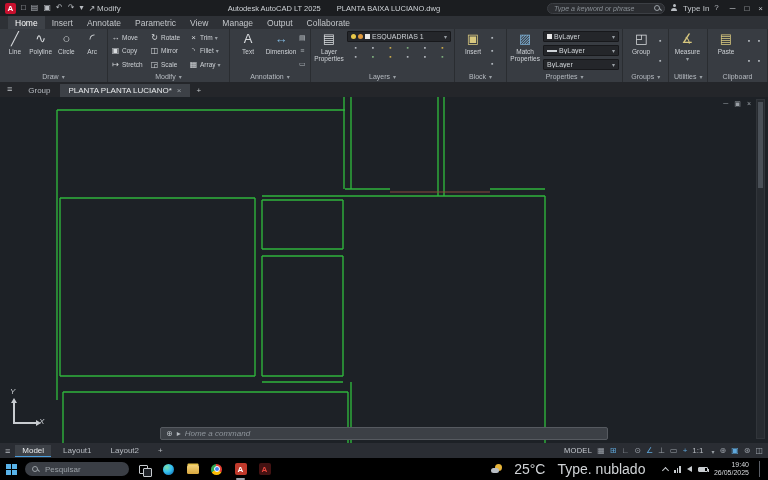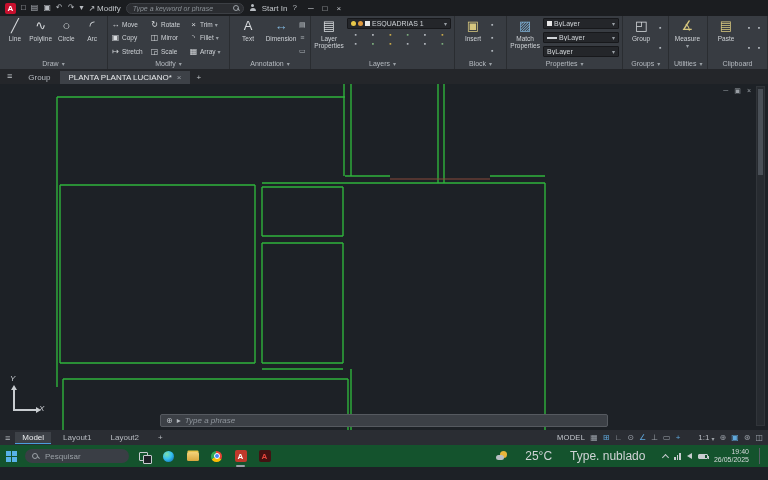--- a/index.html
+++ b/index.html
@@ -99,24 +99,24 @@
   .statusbar{height:15px;background:#2a2d33;display:flex;align-items:center;font-size:8px;
     color:#b6bac0;padding:0 5px;gap:5px;flex:0 0 auto;}
   .sb-menu{font-size:9px;}
   .ltab{padding:1px 7px;}
   .ltab.active{background:#3d4147;color:#e9ebed;border-bottom:1.5px solid #4a9ede;}
   .sb-spacer{flex:1;}
   .sb-model{font-size:7.5px;letter-spacing:.3px;color:#c6cad0;}
   .sb-icons{display:flex;gap:5px;align-items:center;}
   .sb-icons span{font-size:8px;color:#9aa0a8;}
   .sb-icons span.on{color:#5fa8dc;}
-  .sb-scale{display:flex;gap:2px;align-items:flex-end;color:#b6bac0;margin-left:13px;}
-
-  
-  .taskbar{height:22px;background:#14532d;display:flex;align-items:center;padding:0 6px;gap:8px;flex:0 0 auto;position:relative;}
+  .sb-scale{display:flex;gap:8px;align-items:flex-end;color:#b6bac0;}
+
+  
+  .taskbar{height:22px;background:#000000;display:flex;align-items:center;padding:0 6px;gap:8px;flex:0 0 auto;position:relative;}
   .start{display:grid;grid-template-columns:5px 5px;grid-template-rows:5px 5px;gap:1px;}
   .start i{background:#58b2e8;display:block;}
   .tb-search{width:104px;height:14px;background:#3a3e45;border-radius:7px;display:flex;align-items:center;
     gap:4px;padding:0 7px;}
   .tb-search input{background:transparent;border:none;outline:none;color:#b9bec4;font-size:8px;width:70px;font-family:inherit;}
   .tb-search input::placeholder{color:#9aa0a6;}
   .apps{display:flex;gap:9px;align-items:center;}
   .app{width:15px;height:15px;display:flex;align-items:center;justify-content:center;position:relative;}
   .app.task-view::before{content:"";position:absolute;left:2px;top:3px;width:7px;height:7px;border:1px solid #c8ccd0;border-radius:1px;}
   .app.task-view::after{content:"";position:absolute;left:6px;top:6px;width:7px;height:7px;border:1px solid #c8ccd0;border-radius:1px;background:#1f2227;}
@@ -126,21 +126,21 @@
     border-radius:1.5px;box-shadow:0 -2px 0 -0.5px #e8c34a;}
   .app.chrome::before{content:"";width:11px;height:11px;border-radius:50%;
     background:conic-gradient(#ea4335 0 33%,#fbbc05 0 66%,#34a853 0 100%);}
   .app.chrome::after{content:"";position:absolute;left:4.5px;top:4.5px;width:4px;height:4px;background:#4285f4;
     border:1px solid #fff;border-radius:50%;}
   .app.autocad::before{content:"A";width:12px;height:12px;background:#c0392b;border-radius:2px;color:#fff;
     font-size:8px;font-weight:bold;display:flex;align-items:center;justify-content:center;}
   .app.autocad::after{content:"";position:absolute;bottom:-3px;left:3px;width:9px;height:2px;background:#9aa0a8;border-radius:1px;}
   .app.adobe::before{content:"A";width:12px;height:12px;background:#431212;border-radius:2px;color:#e8453c;
     font-size:8px;font-weight:bold;display:flex;align-items:center;justify-content:center;}
-  .weather{margin-left:auto;display:flex;align-items:center;gap:18px;color:#d0d3d6;font-size:12px;}
+  .weather{margin-left:auto;display:flex;align-items:center;gap:12px;color:#d0d3d6;font-size:14px;}
   .wicon{position:relative;width:11px;height:10px;}
   .wicon::before{content:"";position:absolute;left:4px;top:0;width:7px;height:7px;border-radius:50%;background:#e8b53a;}
   .wicon::after{content:"";position:absolute;left:0;top:4px;width:8px;height:5px;border-radius:3px;background:#b9bec4;}
   .tray{display:flex;align-items:center;gap:6px;margin-left:10px;}
   .chev-up{width:5px;height:5px;border:solid #c8ccd0;border-width:0 1.5px 1.5px 0;transform:rotate(-135deg);margin-top:2px;}
   .signal{display:flex;align-items:flex-end;gap:1px;height:8px;}
   .signal i{width:1.5px;background:#c8ccd0;display:block;}
   .signal i:nth-child(1){height:3px;}.signal i:nth-child(2){height:5px;}.signal i:nth-child(3){height:7px;}
   .vol{width:0;height:0;border-top:3px solid transparent;border-bottom:3px solid transparent;border-right:5px solid #c8ccd0;}
   .batt{position:relative;width:10px;height:5px;border:1px solid #c8ccd0;border-radius:1px;}
@@ -159,34 +159,48 @@
     <span class="qicon">□</span>
     <span class="qicon">▤</span>
     <span class="qicon">▣</span>
     <span class="qicon">↶</span>
     <span class="qicon">↷</span>
     <span class="qicon">▾</span>
     <span class="share">
       <span>↗</span>
       <span>Modify</span>
     </span>
+    <span class="tb-title">
+      <span>Autodesk AutoCAD LT 2025</span>
+      <span class="doc">PLANTA BAIXA LUCIANO.dwg</span>
+    </span>
     <span class="tsearch-wrap">
       <input class="tsearch" placeholder="Type a keyword or phrase" style="">
       <span class="mag"></span>
     </span>
     <span class="person"></span>
-    <span>Start In</span>
+    <span>Type In</span>
     <span class="qicon">?</span>
     <span class="winbtns">
       <span>─</span>
       <span>□</span>
       <span>×</span>
     </span>
   </div>
 
+  <div class="menubar">
+    <span class="mtab active">Home</span>
+    <span class="mtab">Insert</span>
+    <span class="mtab">Annotate</span>
+    <span class="mtab">Parametric</span>
+    <span class="mtab">View</span>
+    <span class="mtab">Manage</span>
+    <span class="mtab">Output</span>
+    <span class="mtab">Collaborate</span>
+  </div>
 
   <div class="ribbon">
     <div class="panel p-draw">
       <div class="panel-body draw-items" id="draw-items">
           <div class="bigbtn">
             <span class="bicon">╱</span>
             <span class="blabel">Line</span>
           </div>
           <div class="bigbtn">
             <span class="bicon">∿</span>
@@ -459,21 +473,21 @@
       <span class="ylab">Y</span>
       <span class="vtip"></span>
       <span class="vline"></span>
       <span class="hline"></span>
       <span class="htip"></span>
       <span class="xlab">X</span>
     </div>
     <div class="cmdbar">
       <span>⊕</span>
       <span>▸</span>
-      <span class="cmd-prompt">Type a phrase</span>
+      <span class="cmd-prompt">Home a command</span>
     </div>
   </div>
 
   <div class="statusbar">
     <span class="sb-menu">≡</span>
     <span class="ltab active">Model</span>
     <span class="ltab">Layout1</span>
     <span class="ltab">Layout2</span>
     <span class="ltab">+</span>
     <span class="sb-spacer"></span>

